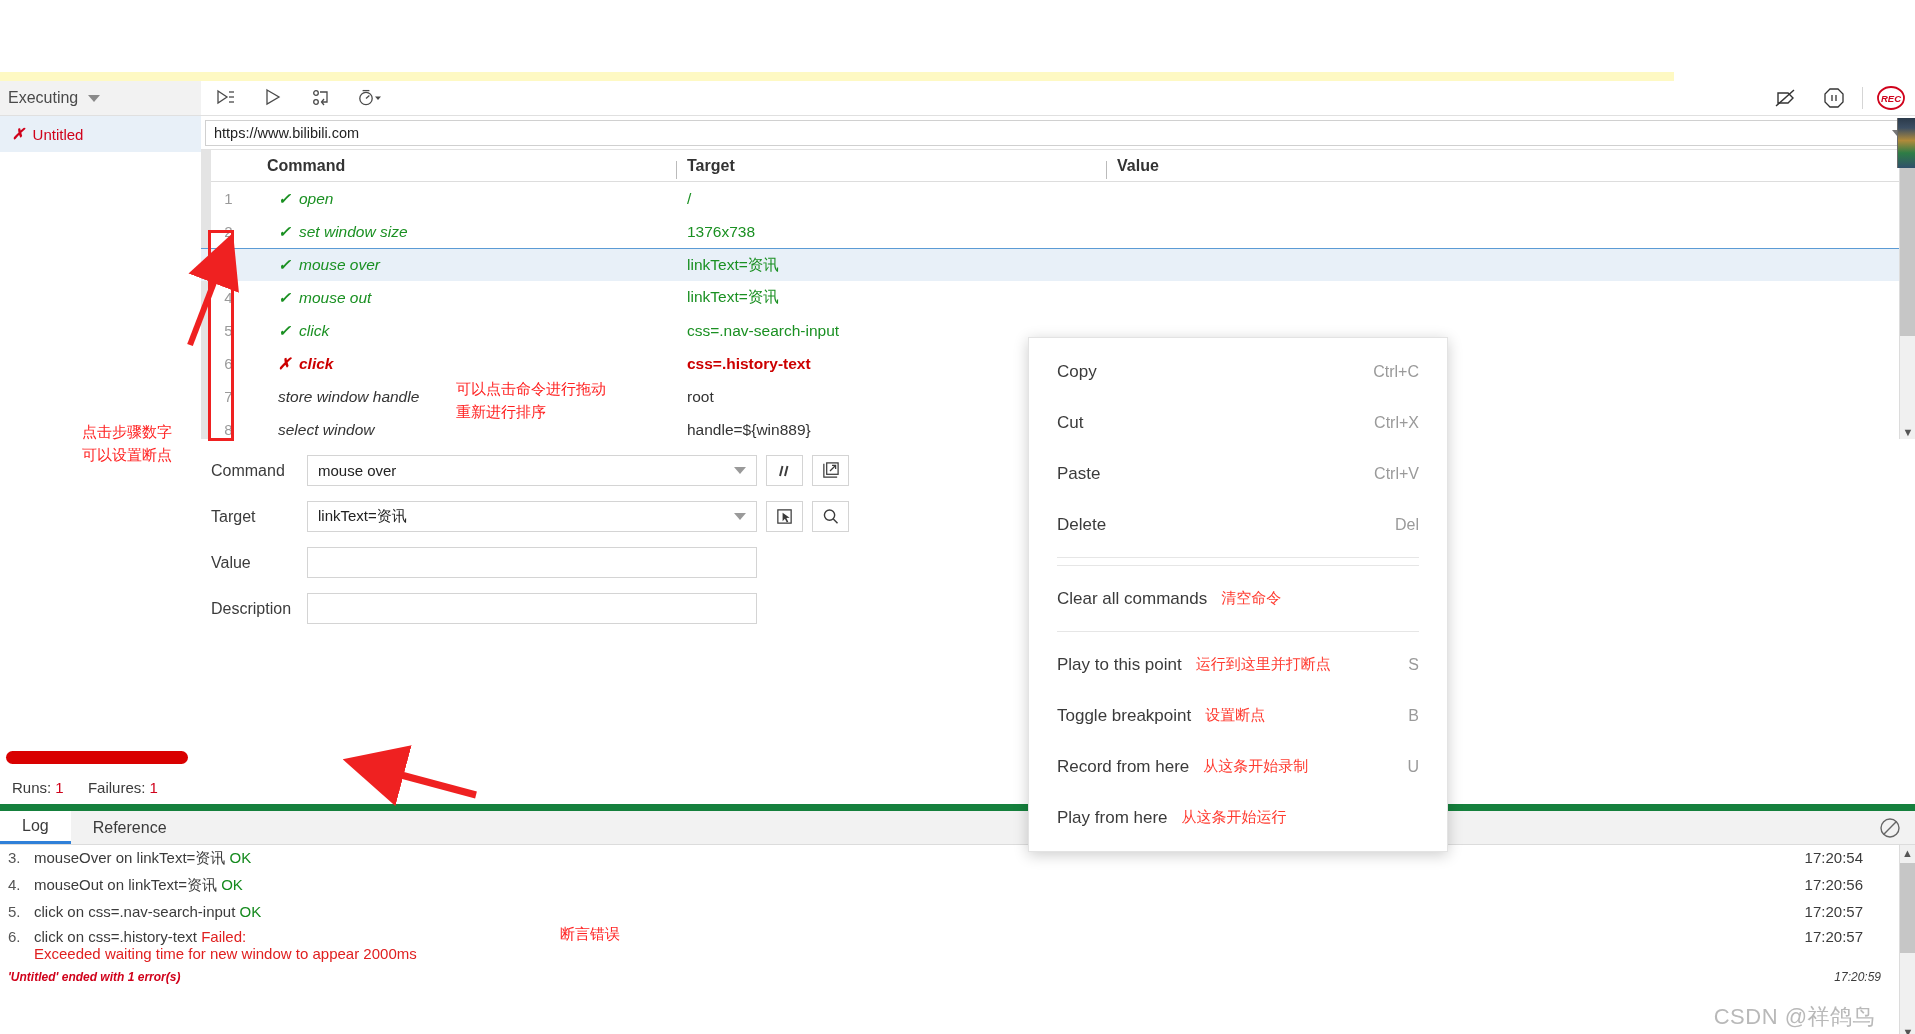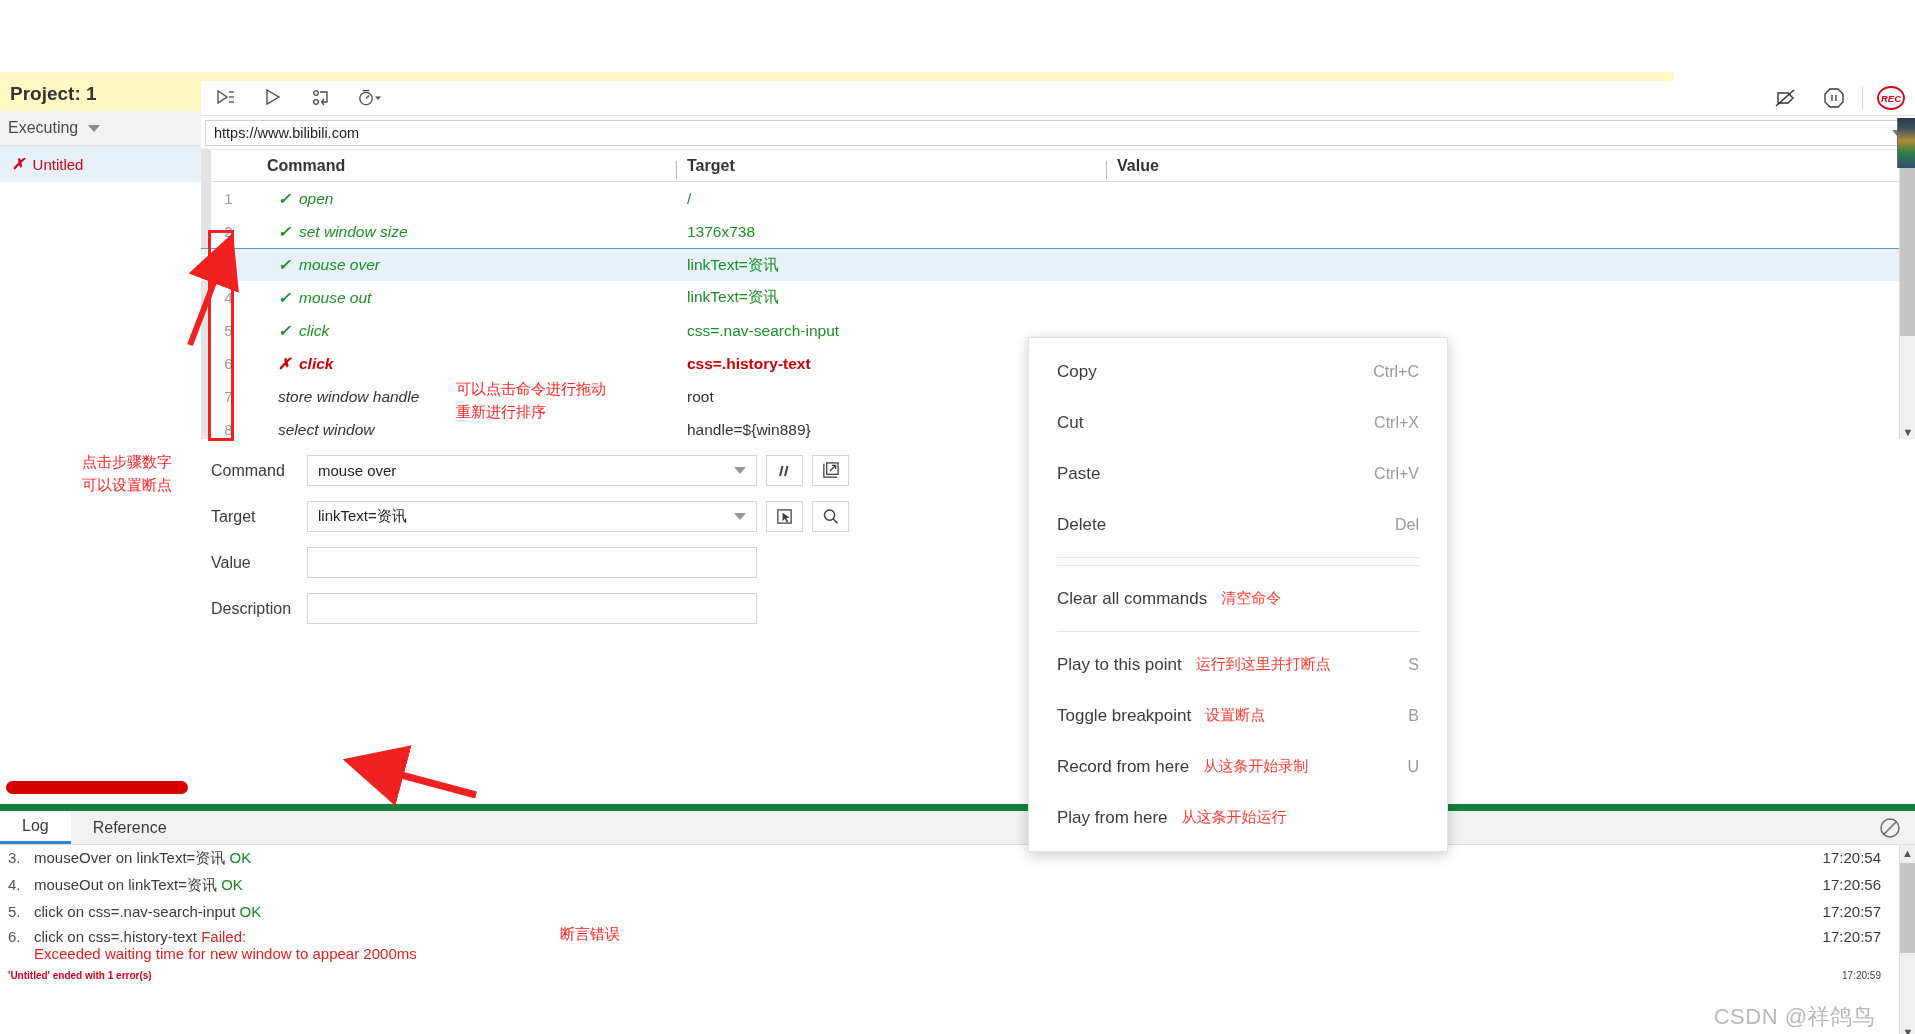--- a/index.html
+++ b/index.html
@@ -56,21 +56,20 @@
     color: #555;
   }
   .hdr-icon:last-child { margin-right: 8px; }
 
   
   .left-panel {
     position: absolute; top: 81px; left: 0;
     width: 240px; height: 723px;
     background: #ffffff;
     border-right: 1px solid #14b8a6;
-    margin-top: 30px;
   }
   .left-head {
     height: 35px; background: #f2f2f2;
     border-bottom: 1px solid #e0e0e0;
     display: flex; align-items: center; padding-left: 8px;
     color: #4a4a4a; font-size: 16px;
   }
   .caret-down {
     margin-left: 10px;
     width: 0; height: 0;
@@ -286,29 +285,30 @@
     font-size: 15px;
   }
   .logline {
     display: flex; align-items: flex-start;
     padding: 4px 0 4px 8px;
     color: #3b3b3b;
   }
   .logline .idx { width: 26px; color: #555; }
   .logline .msg { flex: 1; }
   .logline .ts {
-    width: 120px; text-align: right; padding-right: 34px;
+    width: 120px; text-align: right; padding-right: 52px;
     color: #3b3b3b;
   }
   .g { color: #158a1e; }
   .r { color: #e02020; }
   .logfinal {
     padding: 4px 0 4px 8px;
-    color: #d0021b; font-weight: bold; font-size: 10px;
+    color: #d0021b; font-weight: bold; font-size: 12px;
     display: flex;
+    font-style: italic;
   }
   .logfinal .msg { flex: 1; }
   .logfinal .ts { width: 120px; text-align: right; padding-right: 34px; color:#3b3b3b; font-weight: normal; }
 
   .log-scroll {
     position: absolute; right: 0; top: 0;
     width: 16px; height: 195px;
     background: #f0f0f0; border-left: 1px solid #dcdcdc;
   }
   .log-scroll .arr { height: 16px; display:flex; align-items:center; justify-content:center; color:#555; font-size:11px; }

